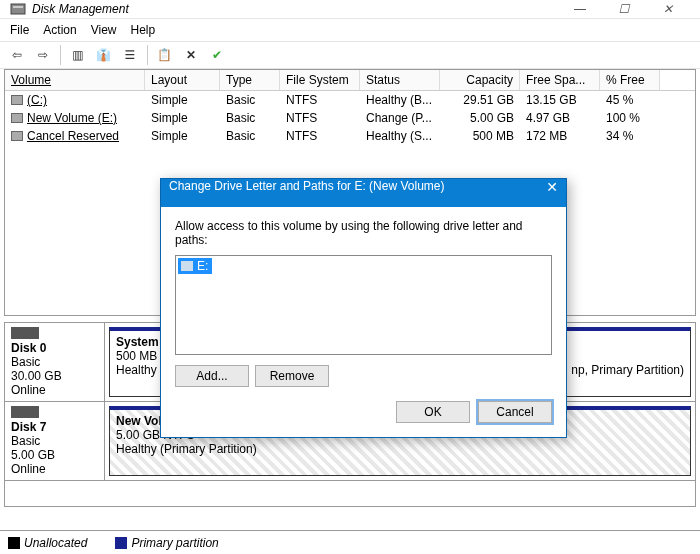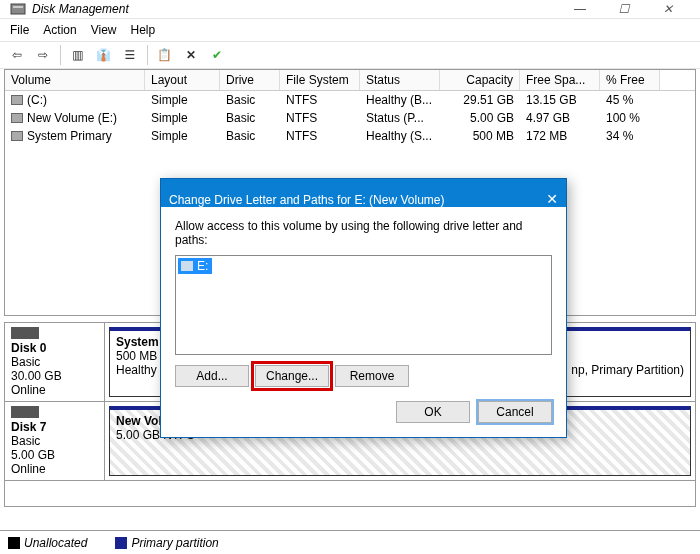--- a/index.html
+++ b/index.html
@@ -14,40 +14,40 @@
 .toolbar .tbtn { width: 22px; height: 22px; display: flex; align-items: center; justify-content: center; color: #333; }
 .toolbar .sep { width: 1px; height: 20px; background: #ccc; margin: 0 2px; }
 .red { color: #c00; font-weight: bold; }
 .blue { color: #0066cc; }
 
 .grid { border: 1px solid #999; margin: 0 4px; }
 .ghdr, .grow { display: flex; }
 .ghdr { background: #fff; border-bottom: 1px solid #ccc; }
 .ghdr > div { padding: 3px 6px; border-right: 1px solid #ddd; background: #fafafa; }
 .grow > div { padding: 2px 6px; white-space: nowrap; overflow: hidden; }
-.cvol { width: 140px; display: flex; align-items: center; gap: 4px; }
+.cvol { width: 140px; display: flex; align-items: center; gap: 4px; text-decoration: underline; }
 .clay { width: 75px; } .ctyp { width: 60px; } .cfs { width: 80px; }
 .cst { width: 80px; } .ccap { width: 80px; text-align: right; } .cfr { width: 80px; } .cpf { width: 60px; }
 .diskicon { width: 12px; height: 10px; background: #aaa; border: 1px solid #666; display: inline-block; }
 
 .diskpane { margin: 6px 4px 0 4px; border: 1px solid #999; height: 185px; overflow-y: scroll; position: relative; background: #fff; }
 .diskrow { display: flex; border-bottom: 1px solid #999; min-height: 78px; }
 .diskleft { width: 100px; border-right: 1px solid #999; padding: 4px 6px; }
 .diskleft .dico { width: 28px; height: 12px; background: #555; margin-bottom: 2px; }
 .diskleft b { font-weight: bold; }
 .diskright { flex: 1; display: flex; }
 .partition { border: 1px solid #333; margin: 4px; padding: 4px 6px; flex: 1; }
 .partition.primary { border-top: 4px solid #18238f; }
 .hatch { background-image: repeating-linear-gradient(45deg,#e8e8e8 0,#e8e8e8 4px,#fff 4px,#fff 8px); }
 
 .legend { position: absolute; bottom: 0; left: 0; right: 0; height: 24px; border-top: 1px solid #999; display: flex; align-items: center; gap: 28px; padding: 4px 8px; background: #fff; font-style: italic; }
 .swatch { width: 12px; height: 12px; display: inline-block; margin-right: 4px; vertical-align: middle; }
 
 .dialog { position: absolute; left: 160px; top: 178px; width: 407px; background: #fff; border: 1px solid #0a64ad; box-shadow: 3px 3px 12px rgba(0,0,0,.3); }
-.dtitle { background: #0a7ed3; color: #fff; height: 28px; display: flex; align-items: flex-end; padding: 0 8px; }
+.dtitle { background: #0a7ed3; color: #fff; height: 28px; display: flex; align-items: flex-start; padding: 0 8px; }
 .dtitle .x { width: 28px; text-align: center; margin-right: -8px; font-size: 14px; }
 .dbody { padding: 12px 14px 14px 14px; }
 .listbox { border: 1px solid #888; height: 100px; margin-top: 8px; padding: 2px; background: #fff; }
 .listitem { display: flex; align-items: center; gap: 4px; background: #1e90ff; color: #fff; width: 34px; padding: 1px 3px; }
 .dlgbtns { display: flex; gap: 6px; margin-top: 10px; }
 .dlgbtns2 { display: flex; gap: 8px; justify-content: flex-end; margin-top: 14px; }
 button.win { min-width: 74px; height: 22px; background: #e9e9e9; border: 1px solid #adadad; }
 button.win.hi { outline: 2px solid #7eb4ea; }
 .redbox { outline: 3px solid #d40000; outline-offset: 1px; }
 </style>
@@ -84,21 +84,21 @@
   <div class="sep"></div>
   <div class="tbtn">📋</div>
   <div class="tbtn red">✕</div>
   <div class="tbtn" style="color:#3a3">✔</div>
 </div>
 
 <div class="grid">
   <div class="ghdr">
     <div class="cvol">Volume</div>
     <div class="clay">Layout</div>
-    <div class="ctyp">Drive</div>
+    <div class="ctyp">Type</div>
     <div class="cfs">File System</div>
     <div class="cst">Status</div>
     <div class="ccap">Capacity</div>
     <div class="cfr">Free Spa...</div>
     <div class="cpf">% Free</div>
   </div>
   <div class="grow">
     <div class="cvol">
         <span class="diskicon"></span>
         <span>(C:)</span>
@@ -112,29 +112,29 @@
     <div class="cpf">45 %</div>
   </div>
   <div class="grow">
     <div class="cvol">
         <span class="diskicon"></span>
         <span>New Volume (E:)</span>
       </div>
     <div class="clay">Simple</div>
       <div class="ctyp">Basic</div>
     <div class="cfs">NTFS</div>
-      <div class="cst">Status (P...</div>
+      <div class="cst">Change (P...</div>
     <div class="ccap">5.00 GB</div>
       <div class="cfr">4.97 GB</div>
     <div class="cpf">100 %</div>
   </div>
   <div class="grow">
     <div class="cvol">
         <span class="diskicon"></span>
-        <span>System Primary</span>
+        <span>Cancel Reserved</span>
       </div>
     <div class="clay">Simple</div>
       <div class="ctyp">Basic</div>
     <div class="cfs">NTFS</div>
       <div class="cst">Healthy (S...</div>
     <div class="ccap">500 MB</div>
       <div class="cfr">172 MB</div>
     <div class="cpf">34 %</div>
   </div>
   <div style="height:170px"></div>
@@ -165,20 +165,21 @@
       <div class="dico"></div>
       <b>Disk 7</b><br>
       <span>Basic</span><br>
       <span>5.00 GB</span><br>
       <span>Online</span>
     </div>
     <div class="diskright">
       <div class="partition primary hatch">
         <b>New Volume  (E:)</b><br>
         <span>5.00 GB NTFS</span><br>
+        <span>Healthy (Primary Partition)</span>
       </div>
     </div>
   </div>
 </div>
 
 <div class="legend">
   <span><span class="swatch" style="background:#000"></span><span>Unallocated</span></span>
   <span><span class="swatch" style="background:#18238f"></span><span>Primary partition</span></span>
 </div>
 
@@ -190,21 +191,20 @@
   <div class="dbody">
     <div>Allow access to this volume by using the following drive letter and paths:</div>
     <div class="listbox">
       <div class="listitem">
         <span style="width:12px;height:10px;background:#cde;display:inline-block"></span>
         <span>E:</span>
       </div>
     </div>
     <div class="dlgbtns">
       <button class="win">Add...</button>
-      <button class="win redbox">Change...</button>
       <button class="win">Remove</button>
     </div>
     <div class="dlgbtns2">
       <button class="win">OK</button>
       <button class="win hi">Cancel</button>
     </div>
   </div>
 </div>
 
 </body></html>

